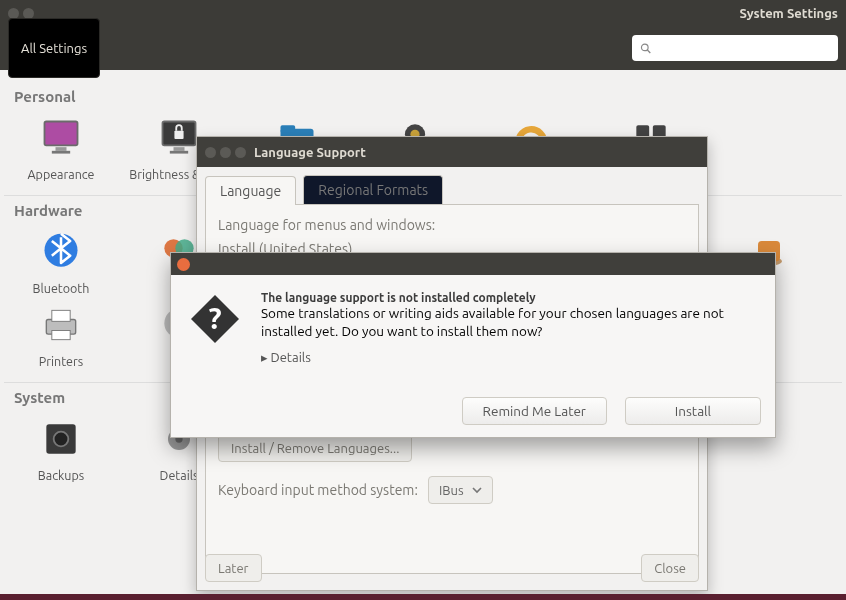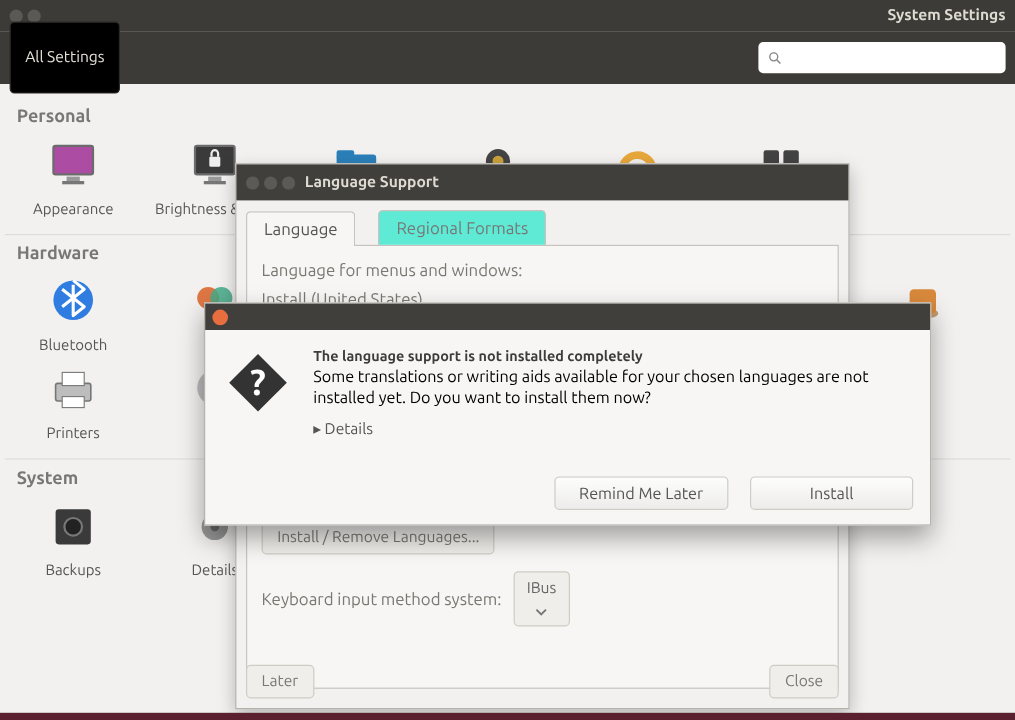--- a/index.html
+++ b/index.html
@@ -46,24 +46,24 @@
   
   .lang-window {
     position:absolute; left:196px; top:136px; width:512px; height:455px;
     background:#f2f1f0; border:1px solid #b5b2ac; box-shadow:0 6px 14px rgba(0,0,0,0.25);
   }
   .lang-title {
     height:30px; background:#403f3b; color:#dfdbd2; display:flex; align-items:center;
     gap:8px; padding:0 8px; font-size:13px; font-weight:600;
   }
   .lang-title .wb span { background:#5b5a56; }
-  .tabbar { display:flex; padding:8px 8px 0; gap:19px; }
+  .tabbar { display:flex; padding:8px 8px 0; gap:7px; }
   .tab {
     padding:6px 14px; font-size:14px; color:#777; cursor:pointer;
-    border:1px solid #c7c4bd; border-bottom:none; background:#5eead4;
+    border:1px solid #c7c4bd; border-bottom:none; background:#0f172a;
     border-radius:4px 4px 0 0;
   }
   .tab.active { background:#f7f6f4; color:#555; position:relative; top:1px; }
   .tabpane {
     margin:0 8px 8px; border:1px solid #c7c4bd; background:#f7f6f4;
     padding:12px 12px 12px; height:370px;
   }
   .lbl { color:#7a7872; font-size:14px; margin-bottom:8px; }
   .langlist { color:#7a7872; font-size:14px; margin-bottom:8px; }
   .graybtn {
@@ -71,21 +71,21 @@
     border-radius:4px; padding:6px 12px; font-size:13px; cursor:pointer;
   }
   .bottombar {
     position:absolute; bottom:8px; left:8px; right:8px; display:flex;
     justify-content:space-between;
   }
   .kbrow { display:flex; align-items:center; gap:10px; margin-top:14px; }
   .dd {
     display:inline-flex; align-items:center; gap:8px;
     border:1px solid #cfccc4; background:#efeeeb; border-radius:4px;
-    padding:6px 10px; font-size:13px; color:#666; cursor:pointer;flex-direction:column;
+    padding:6px 10px; font-size:13px; color:#666; cursor:pointer;
   }
 
   
   .alert {
     position:absolute; left:170px; top:252px; width:606px; height:186px;
     background:#f7f6f5; border:1px solid #b5b2ac; box-shadow:0 10px 20px rgba(0,0,0,0.35);
   }
   .alert-title {
     height:22px; background:#403f3b; display:flex; align-items:center; padding:0 6px;
   }

